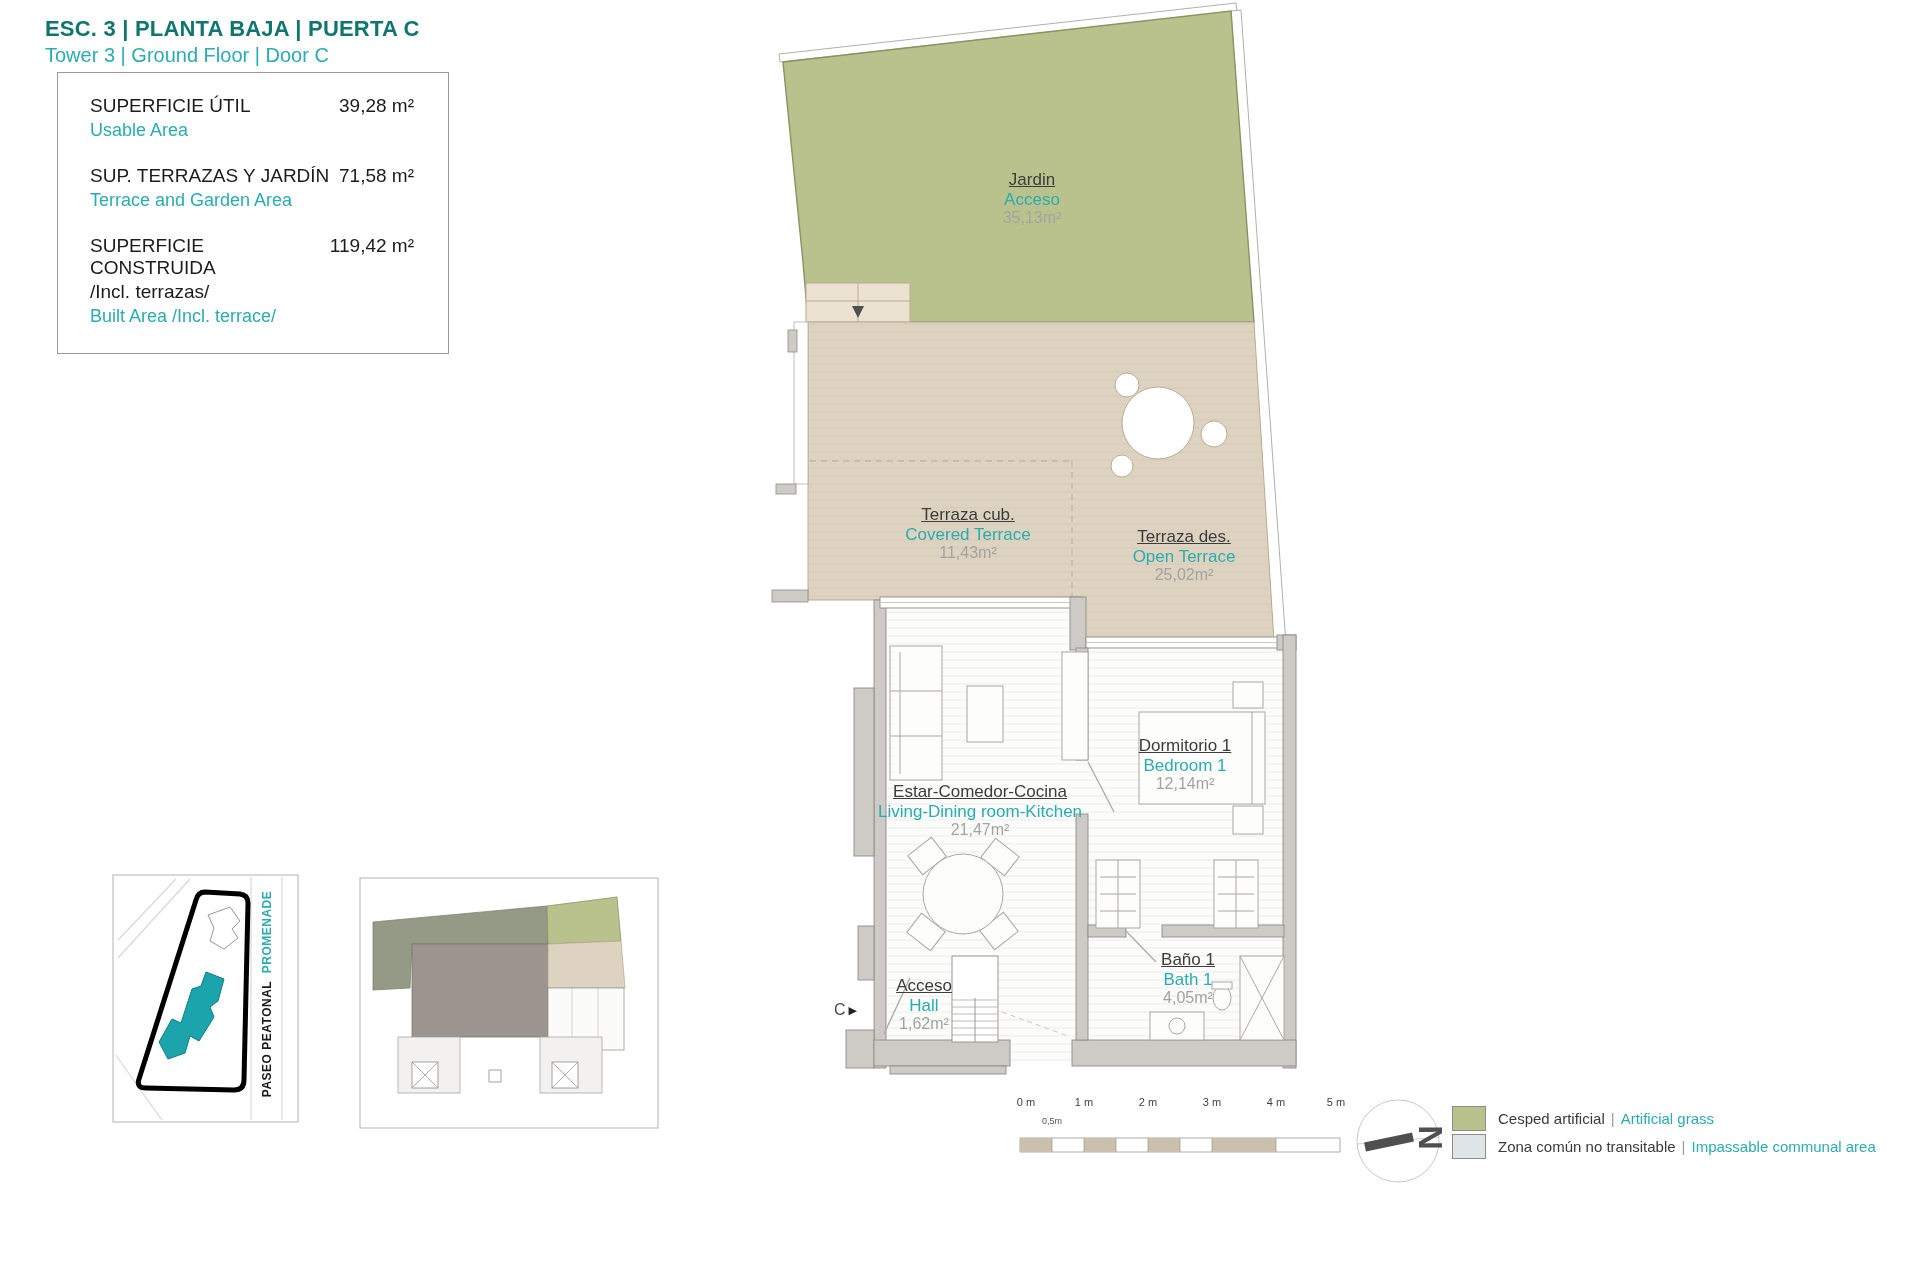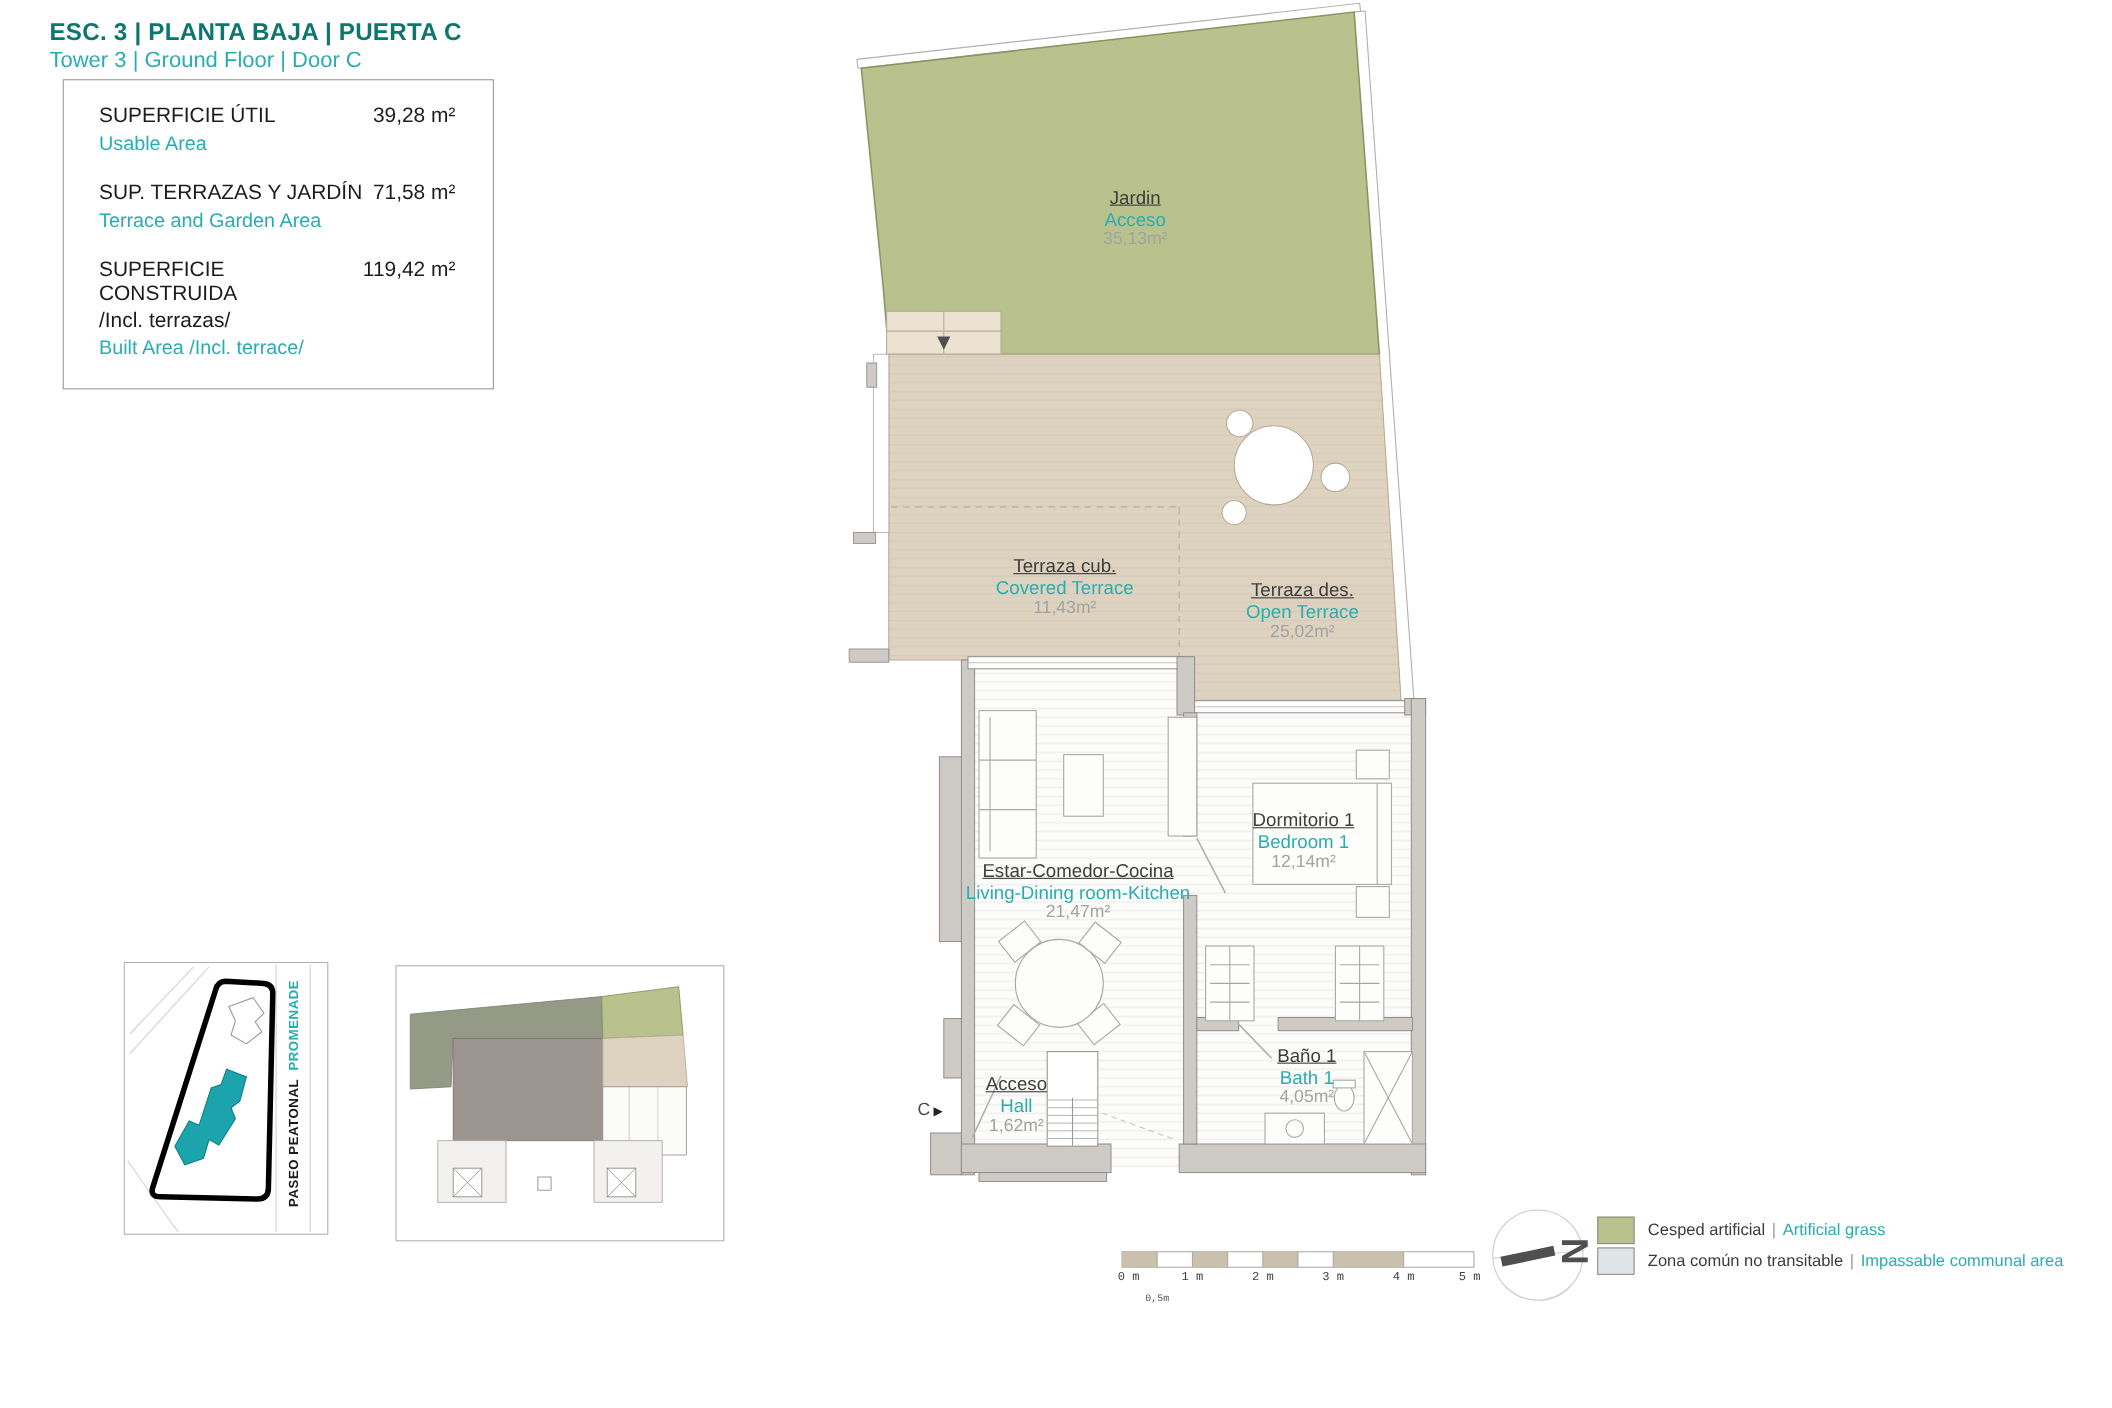--- a/index.html
+++ b/index.html
@@ -26,21 +26,21 @@
   .room-label{transform:translateX(-50%);text-align:center;line-height:1.15;white-space:nowrap;}
   .room-label .nm{font-size:17px;color:#3c3c3c;display:block;text-decoration:underline;}
   .room-label .en{font-size:17px;color:#29adb1;display:block;}
   .room-label .ar{font-size:16px;color:#a3a3a1;display:block;}
 
   
   .door-marker{left:834px;top:1001px;font-size:16px;color:#4a4a4a;display:flex;align-items:center;gap:3px;}
   .door-marker .tri{font-size:11px;color:#222;}
 
   
-  .tick{font-size:11px;color:#3f3f3f;transform:translateX(-50%);top:1156px;white-space:nowrap;font-family:Liberation Mono, monospace;}
+  .tick{font-size:11px;color:#3f3f3f;transform:translateX(-50%);top:1096px;white-space:nowrap;}
   .tick.small{font-size:9px;color:#555;margin-top:20px;}
 
   
   .north{left:1418px;top:1118px;font-size:34px;font-weight:700;color:#4f4f4f;
          transform:rotate(90deg);transform-origin:center;}
 
   
   .swatch{width:34px;height:25px;border:1px solid #8f8d89;box-sizing:border-box;}
   .sw1{left:1452px;top:1106px;background:#b9c28d;}
   .sw2{left:1452px;top:1134px;background:#dfe5e7;}

